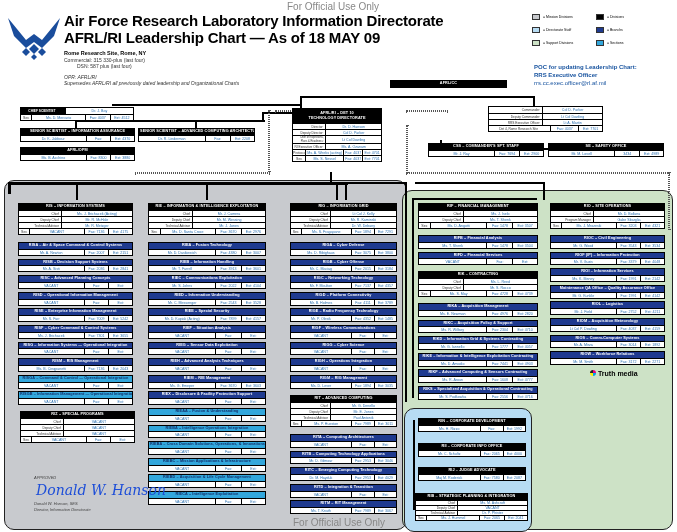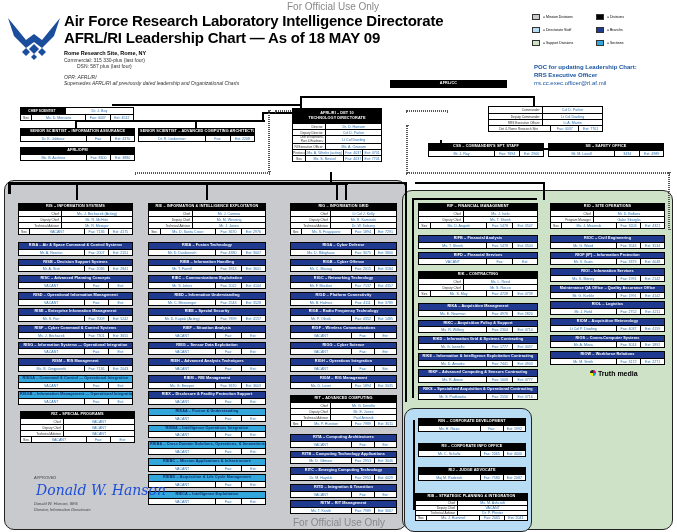--- a/index.html
+++ b/index.html
@@ -44,21 +44,21 @@
 
 <div class="fouo" style="left:287px;top:1px">For Official Use Only</div>
 
 <svg class="logo" viewBox="0 0 56 50">
   <path d="M2 8 L20 30 L28 24 L36 30 L54 8 L48 26 L36 38 L28 32 L20 38 L8 26 Z" fill="#1a4d9c"></path>
   <polygon points="28,34 33,39 28,44 23,39" fill="#1a4d9c"></polygon>
   <polygon points="20,38 24,42 20,46 16,42" fill="#1a4d9c"></polygon>
   <polygon points="36,38 40,42 36,46 32,42" fill="#1a4d9c"></polygon>
   <polygon points="28,44 31,47 28,50 25,47" fill="#1a4d9c"></polygon>
 </svg>
-<div class="title1">Air Force Research Laboratory Intelligence Directorate</div>
+<div class="title1">Air Force Research Laboratory Information Directorate</div>
 <div class="title2">AFRL/RI Leadership Chart — As of 18 MAY 09</div>
 <div class="sub b" style="top:50px">Rome Research Site, Rome, NY</div>
 <div class="sub" style="top:57px">Commercial: 315 330-plus (last four)</div>
 <div class="sub" style="top:63px;left:77px">DSN: 587 plus (last four)</div>
 <div class="sub i" style="top:74px">OPR: AFRL/RI</div>
 <div class="sub i" style="top:80px">Supersedes AFRL/RI all previously dated leadership and Organizational Charts</div>
 
 <div class="legend" style="height:40px">
   <div class="lg-item" style="left:0;top:0">
       <span class="lg-sw" style="background:#c8cace"></span>

